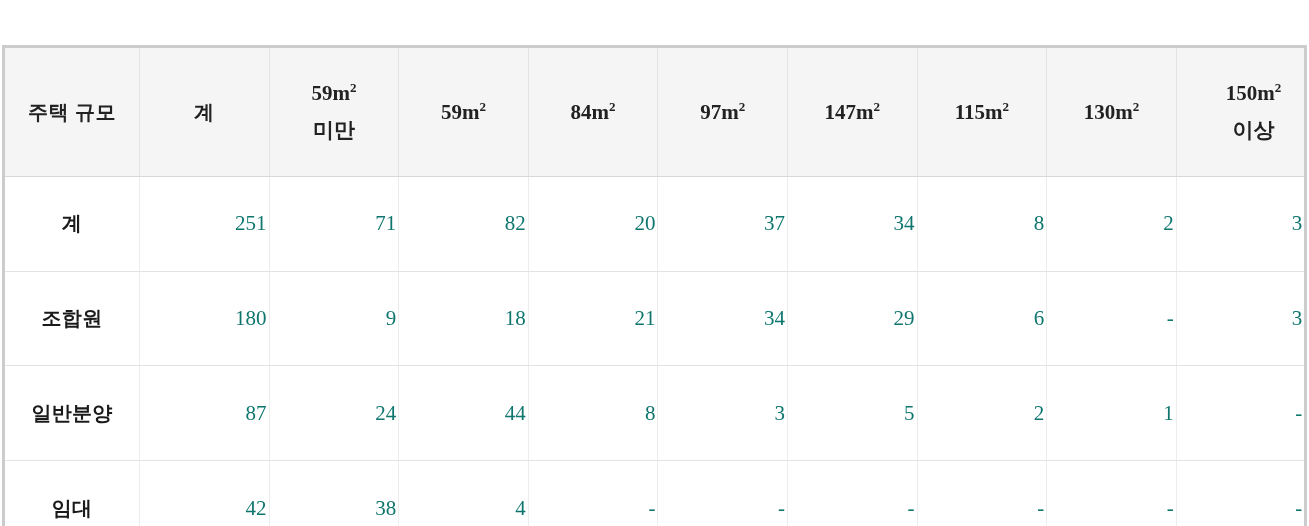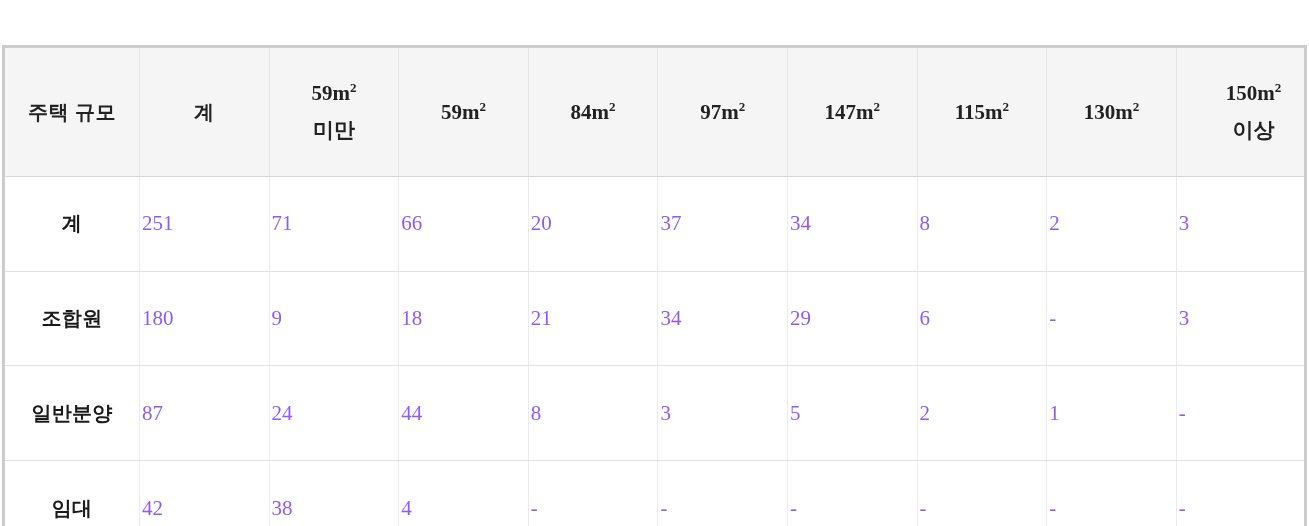--- a/index.html
+++ b/index.html
@@ -57,24 +57,24 @@
   thead th sup {
     font-size: 0.62em;
     vertical-align: super;
     line-height: 0;
   }
 
   tbody td {
     border-right: 1px solid #ececec;
     border-bottom: 1px solid #e2e2e2;
     height: 78px;
-    text-align: left;
+    text-align: right;
     vertical-align: middle;
     font-size: 21px;
-    color: #8b5cf6;
+    color: #0f766e;
     background: #ffffff;
     padding: 2px;
   }
   tbody td:last-child { border-right: none; }
   tbody tr:last-child td { border-bottom: none; }
   tbody th.row-head {
     border-right: 1px solid #ececec;
     border-bottom: 1px solid #e2e2e2;
     height: 78px;
     text-align: center;
@@ -136,21 +136,21 @@
             <span class="unit-line"><span>150m</span><sup>2</sup></span>
             <span class="unit-line">이상</span>
           </th>
         </tr>
     </thead>
     <tbody>
         <tr>
           <th class="row-head">계</th>
           <td>251</td>
           <td>71</td>
-          <td>66</td>
+          <td>82</td>
           <td>20</td>
           <td>37</td>
           <td>34</td>
           <td>8</td>
           <td>2</td>
           <td>3</td>
         </tr>
         <tr>
           <th class="row-head">조합원</th>
           <td>180</td>

